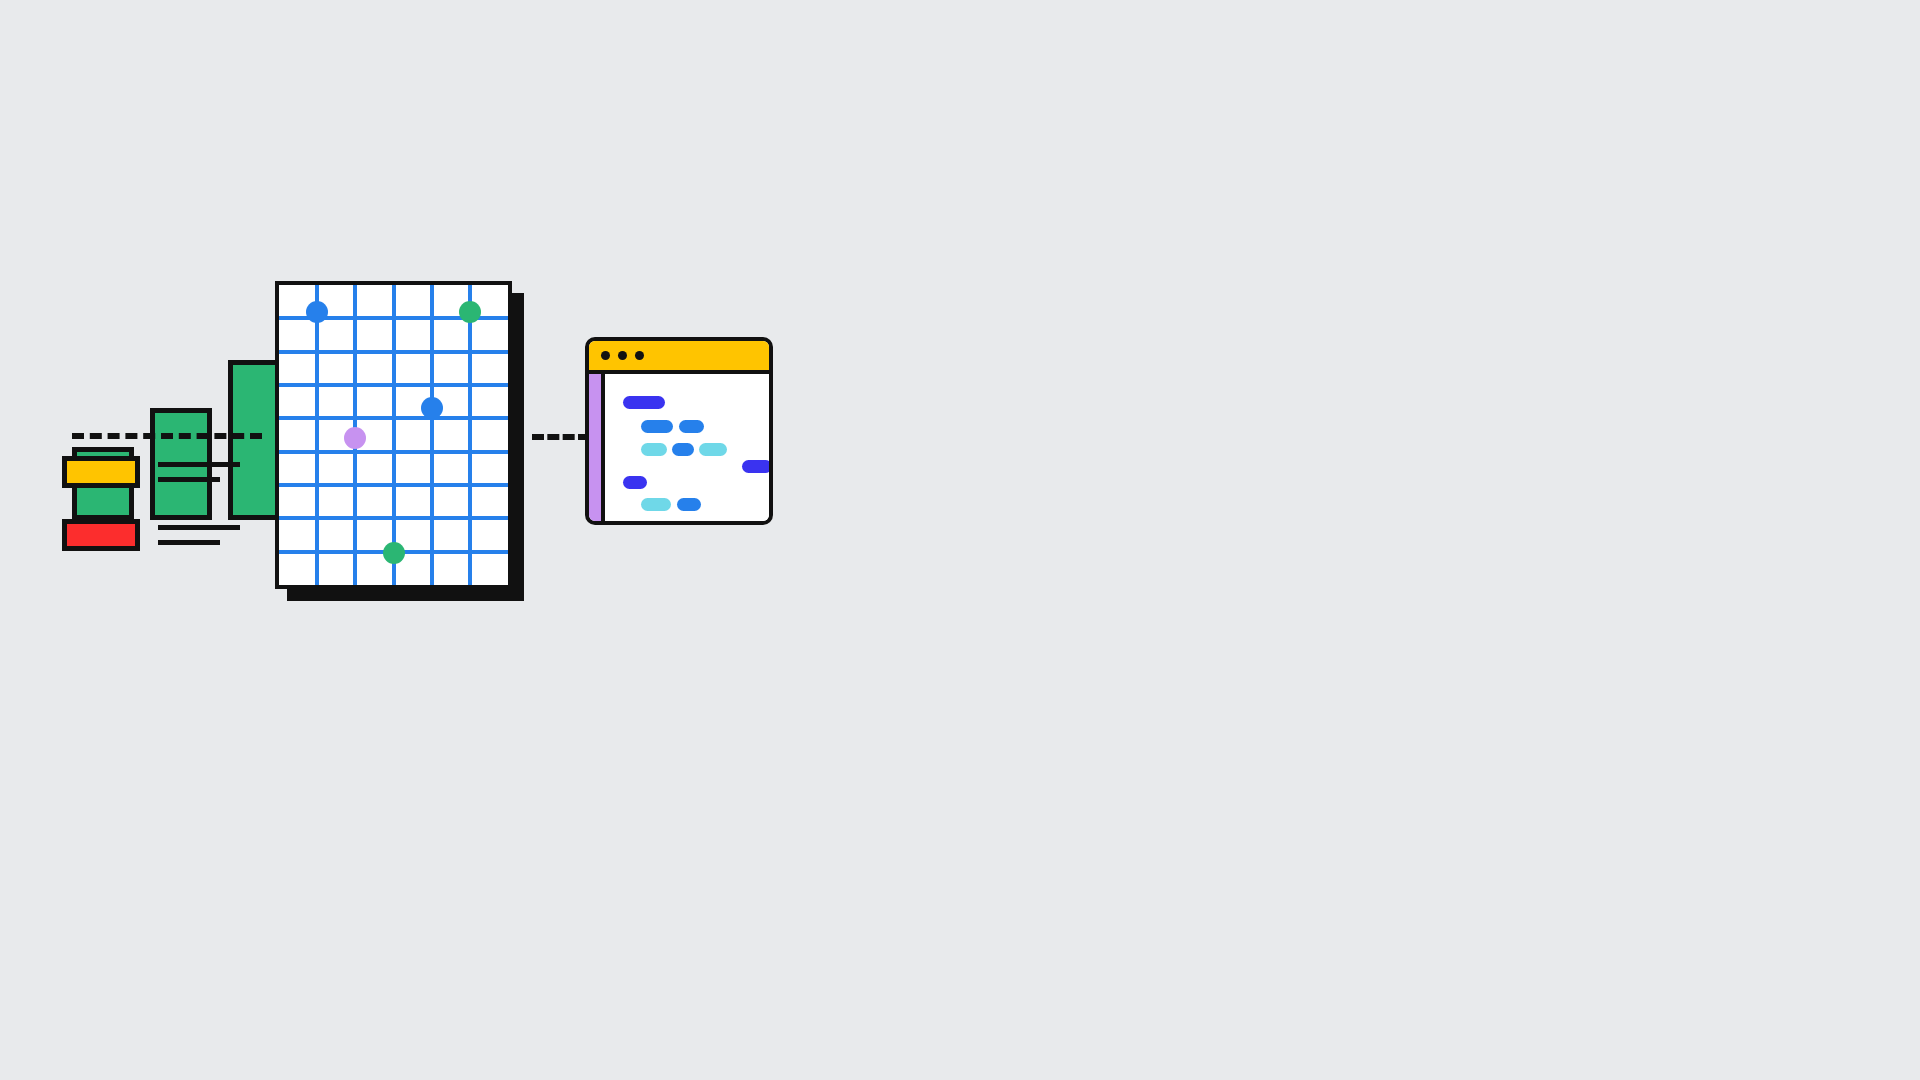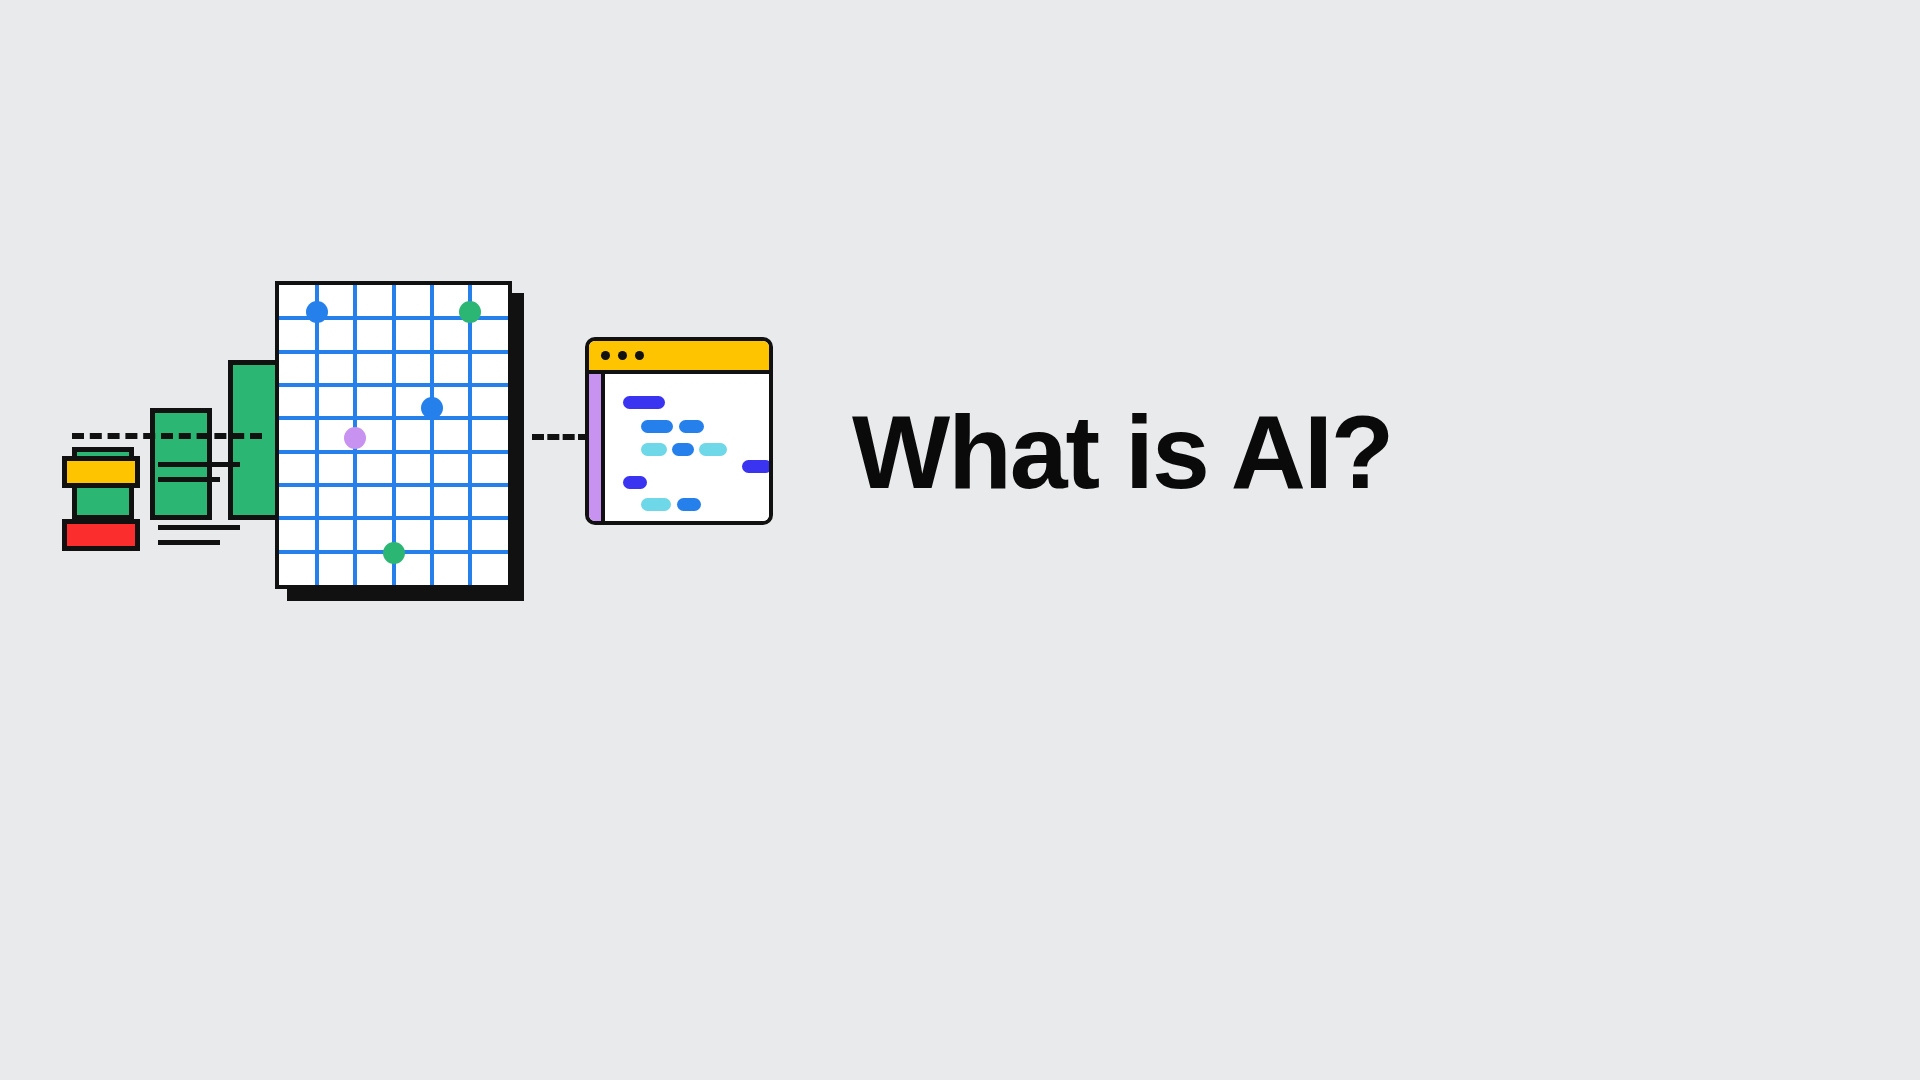--- a/index.html
+++ b/index.html
@@ -217,15 +217,14 @@
         <div class="code-token" style="left: 90px; top: 69px; width: 28px; background: rgb(111, 216, 232);"></div>
         <div class="code-token" style="left: 133px; top: 86px; width: 30px; background: rgb(58, 51, 240);"></div>
         <div class="code-token" style="left: 14px; top: 102px; width: 24px; background: rgb(58, 51, 240);"></div>
         <div class="code-token" style="left: 32px; top: 124px; width: 30px; background: rgb(111, 216, 232);"></div>
         <div class="code-token" style="left: 68px; top: 124px; width: 24px; background: rgb(38, 128, 235);"></div>
         <div class="code-token" style="left: 32px; top: 147px; width: 44px; background: rgb(38, 128, 235);"></div>
         <div class="code-token" style="left: 83px; top: 147px; width: 22px; background: rgb(111, 216, 232);"></div>
       </div>
   </div>
 
-  <h1 id="page-title">What is AI?</h1>
 
 </div>
 
 </body></html>

